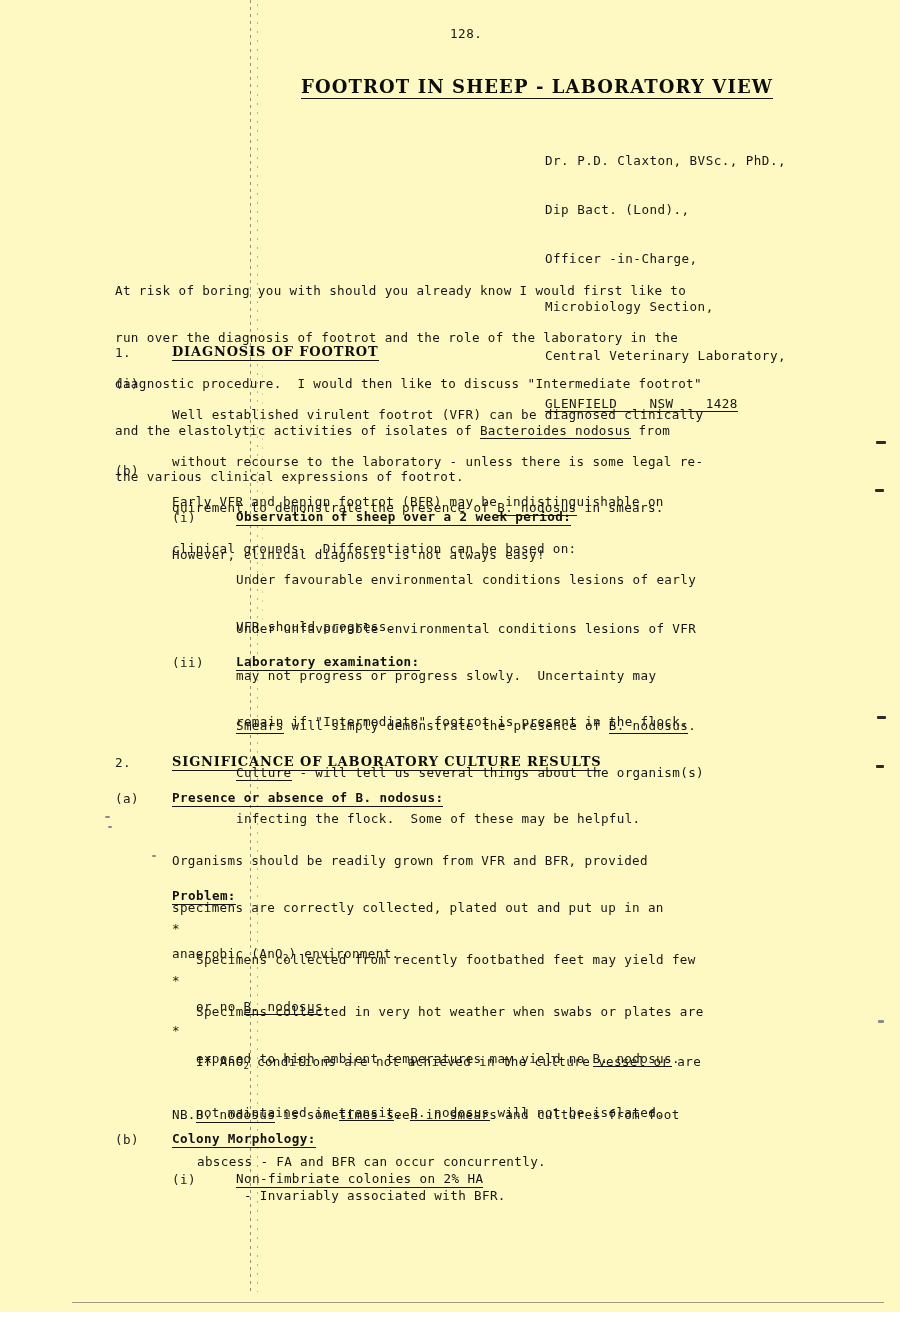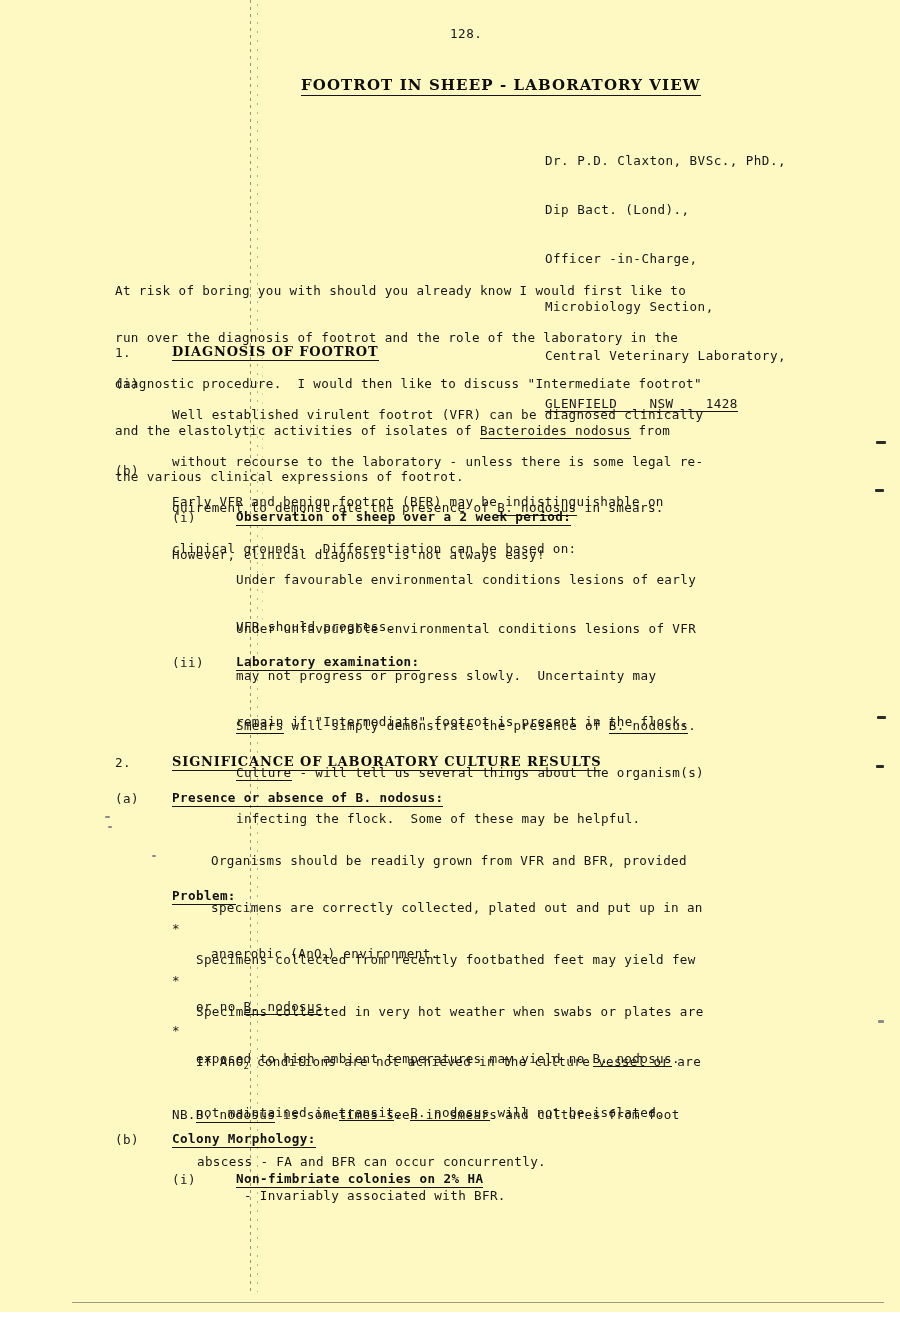--- a/index.html
+++ b/index.html
@@ -75,21 +75,21 @@
   .pageno {
     position: absolute;
     font-size: 12.6px;
     letter-spacing: 0.5px;
     color: #161616;
   }
   .title {
     position: absolute;
     font-family: "DejaVu Serif", "Liberation Serif", serif;
     font-weight: bold;
-    font-size: 15px;
+    font-size: 18px;
     letter-spacing: 1.1px;
     border-bottom: 1.6px solid #161616;
     padding-bottom: 1px;
     color: #0d0d0d;
     white-space: pre;
   }
   .addr {
     position: absolute;
     font-size: 12.6px;
     line-height: 16.2px;
@@ -216,21 +216,21 @@
     <div><span class="u">Culture</span><span> - will tell us several things about the organism(s)</span></div>
     <div>infecting the flock.  Some of these may be helpful.</div>
   </div>
 
   <div class="secnum" style="left:115px; top:755px;">2.</div>
   <div class="sechead" style="left:172px; top:754px;">SIGNIFICANCE OF LABORATORY CULTURE RESULTS</div>
 
   <div class="secnum" style="left:115px; top:791px;">(a)</div>
   <div class="subhead" style="left:172px; top:790px;">Presence or absence of B. nodosus:</div>
 
-  <div class="txt" style="left:172px; top:822px;margin-left:39px;">
+  <div class="txt" style="left:172px; top:822px;">
     <div>Organisms should be readily grown from VFR and BFR, provided</div>
     <div>specimens are correctly collected, plated out and put up in an</div>
     <div><span>anaerobic (AnO</span><sub>2</sub><span>) environment.</span></div>
   </div>
 
   <div class="subhead" style="left:172px; top:888px;">Problem:</div>
 
   <div class="secnum" style="left:172px; top:921px;">*</div>
   <div class="txt" style="left:196px; top:921px;">
     <div>Specimens collected from recently footbathed feet may yield few</div>
@@ -251,16 +251,16 @@
 
   <div class="txt" style="left:172px; top:1076px;">
     <div><span>NB.</span><span class="u">B. nodosus</span><span> is sometimes seen in smears and cultures from foot</span></div>
     <div style="padding-left:25px;"><span>abscess - FA and BFR can occur concurrently.</span></div>
   </div>
 
   <div class="secnum" style="left:115px; top:1132px;">(b)</div>
   <div class="subhead" style="left:172px; top:1131px;">Colony Morphology:</div>
 
   <div class="secnum" style="left:172px; top:1172px;">(i)</div>
-  <div class="subhead" style="left:236px; top:1171px; font-weight:bold;">Non-fimbriate colonies on 2% HA</div>
+  <div class="subhead" style="left:236px; top:1171px; font-weight:normal;">Non-fimbriate colonies on 2% HA</div>
   <div class="txt" style="left:244px; top:1188px;">- Invariably associated with BFR.</div>
 
 </div>
 
 </body></html>

